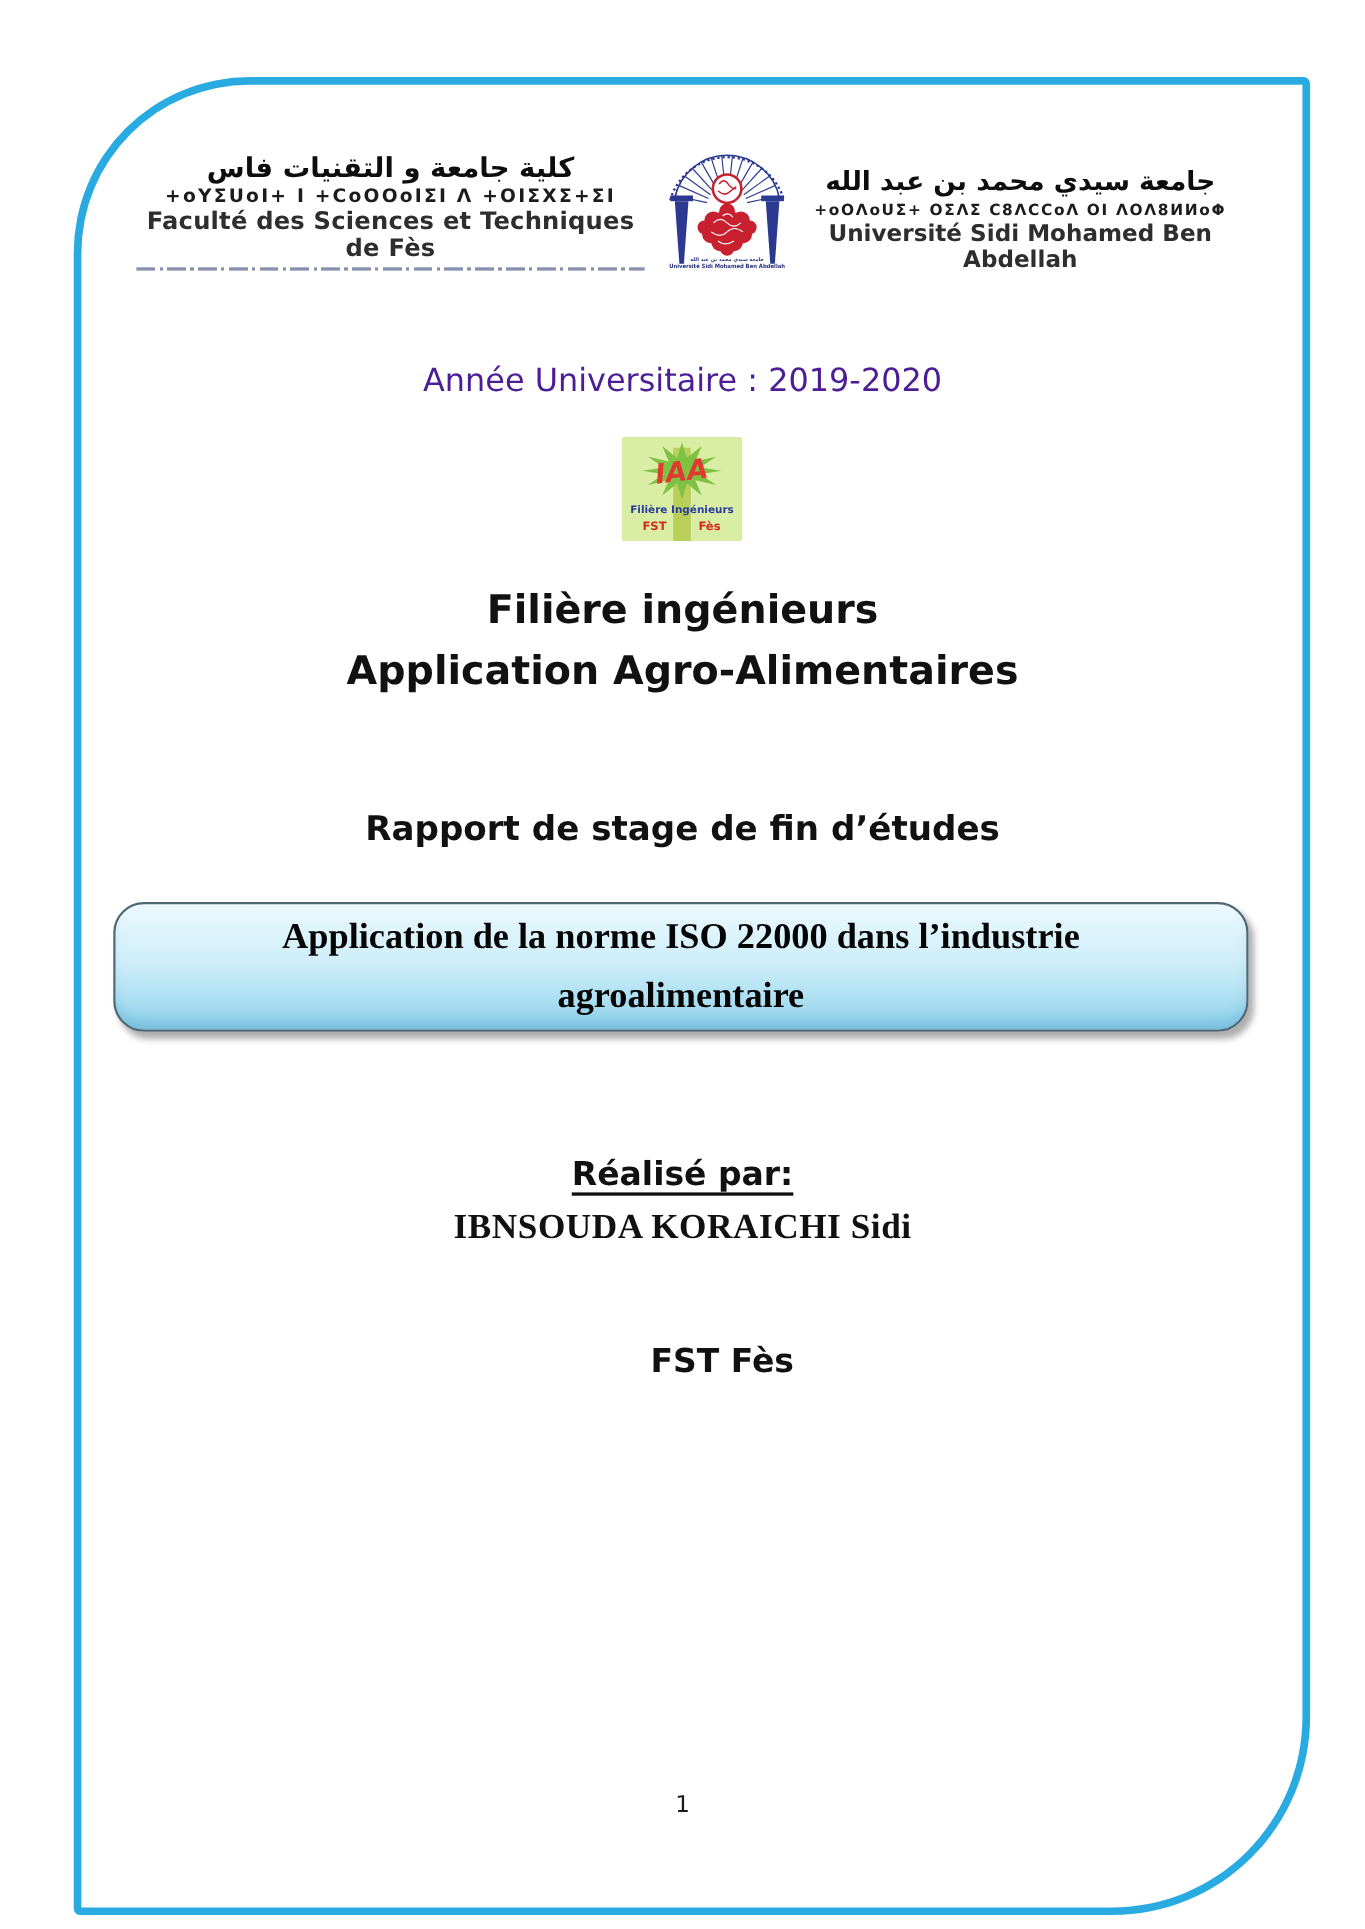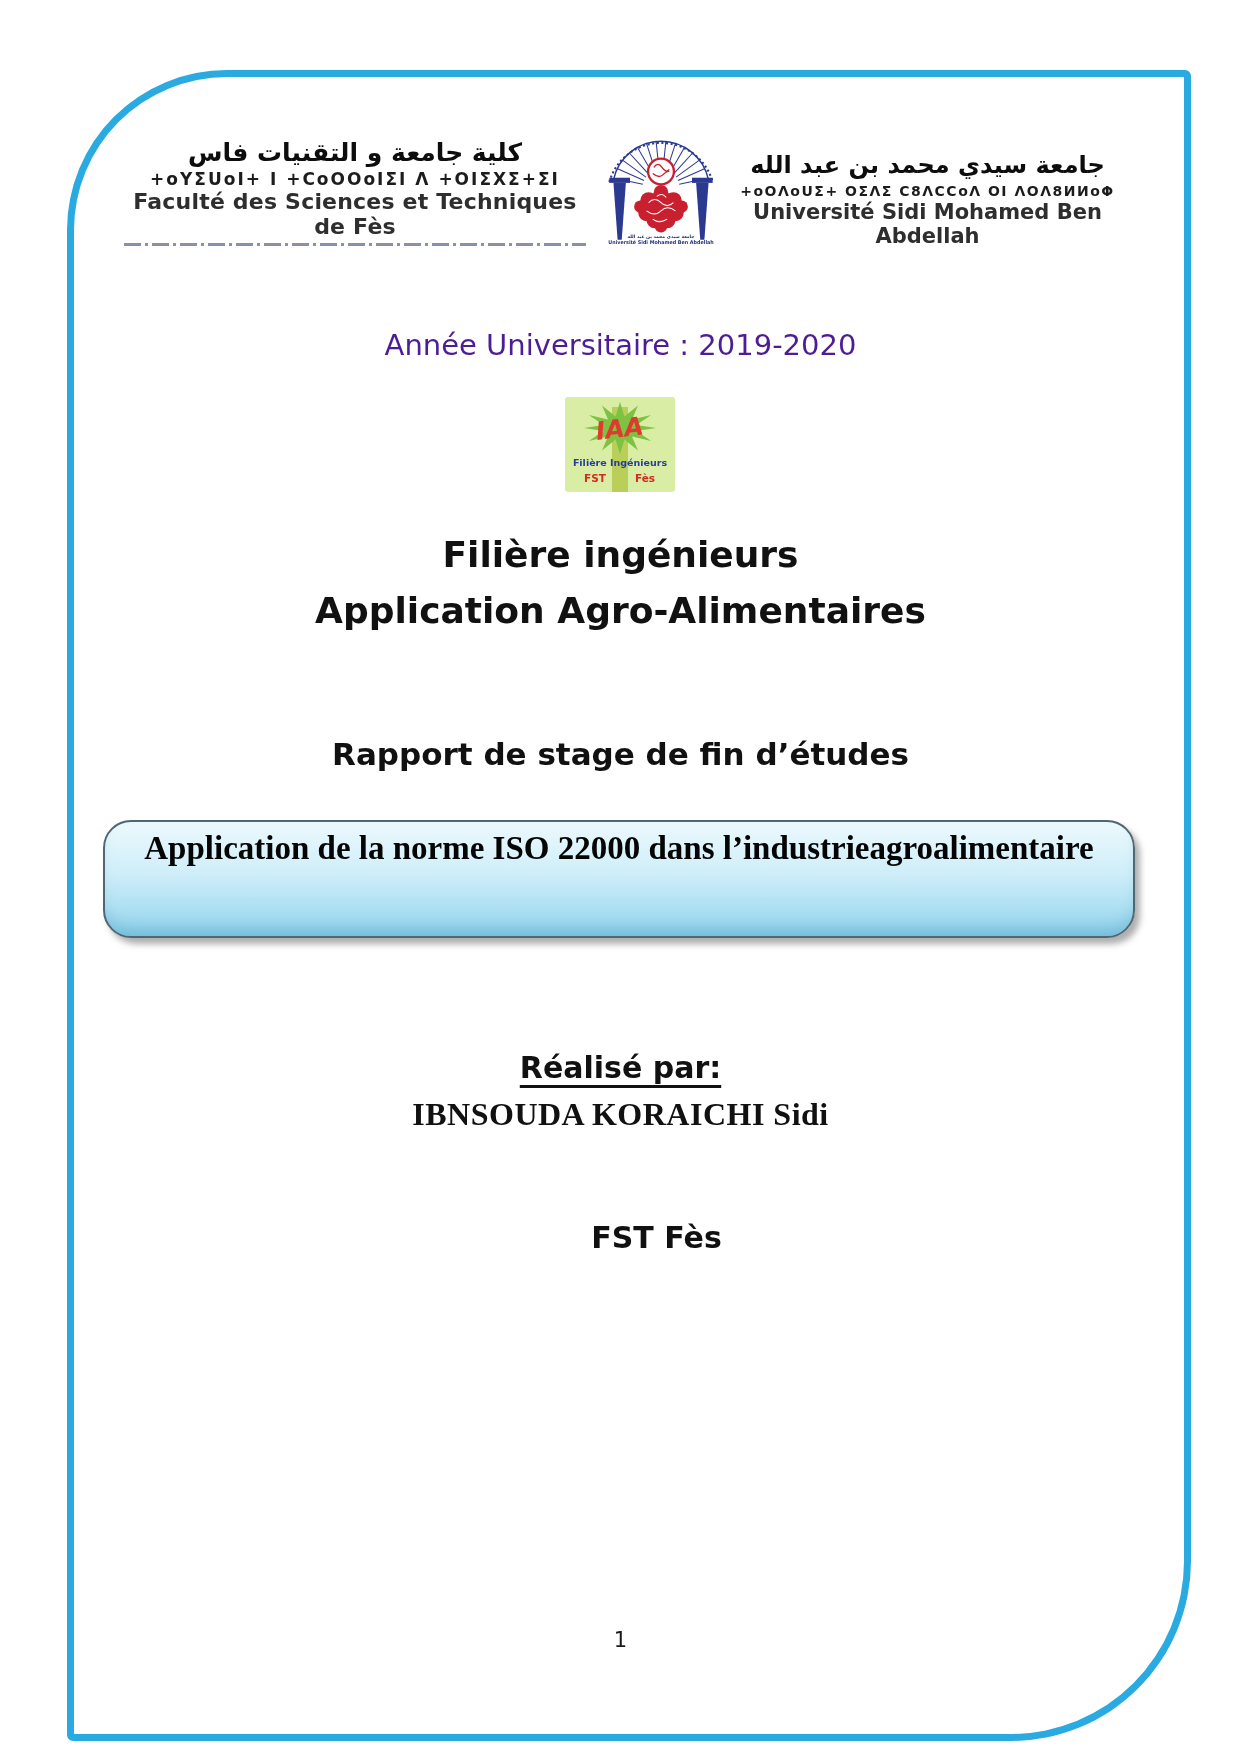--- a/index.html
+++ b/index.html
@@ -40,21 +40,21 @@
   .fst{top:1220px; font-size:30px; font-weight:bold;padding-left:36px;}
   .pagenum{top:1628px; font-size:21px; color:#1a1a1a;}
   
   .iaa{position:absolute; left:565px; top:397px; width:110px; height:95px;}
   
   .titlebox{
     position:absolute; left:103px; top:820px; width:1032px; height:118px; box-sizing:border-box;
     border:2px solid #4f6673; border-radius:28px;
     background:linear-gradient(180deg,#ecf9fd 0%,#cfeef9 45%,#9bd8ee 92%,#8fd2ea 100%);
     box-shadow:5px 6px 6px rgba(120,120,120,.6), inset 0 -14px 14px -6px rgba(70,150,190,.35);
-    display:flex; justify-content:center; text-align:center;
+    display:flex; flex-direction:column; justify-content:center; text-align:center;
     font-family:"Liberation Serif", serif; font-weight:bold; font-size:33px; color:#050505;
     line-height:1.6;
   }
 </style>
 </head>
 <body>
 
 <div class="page">
 
   <div class="frame"></div>

